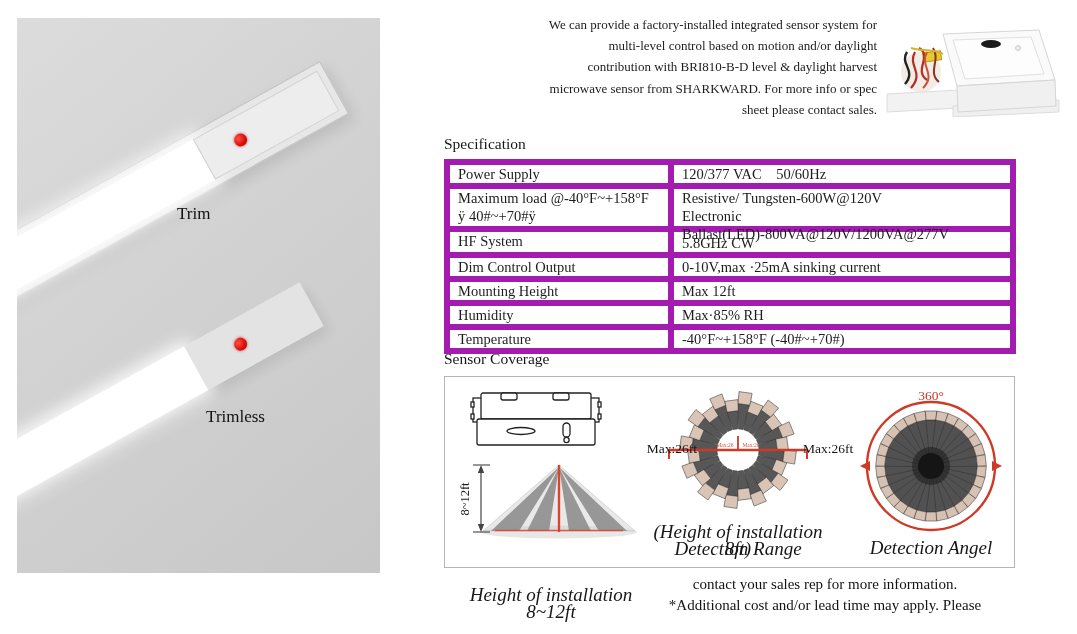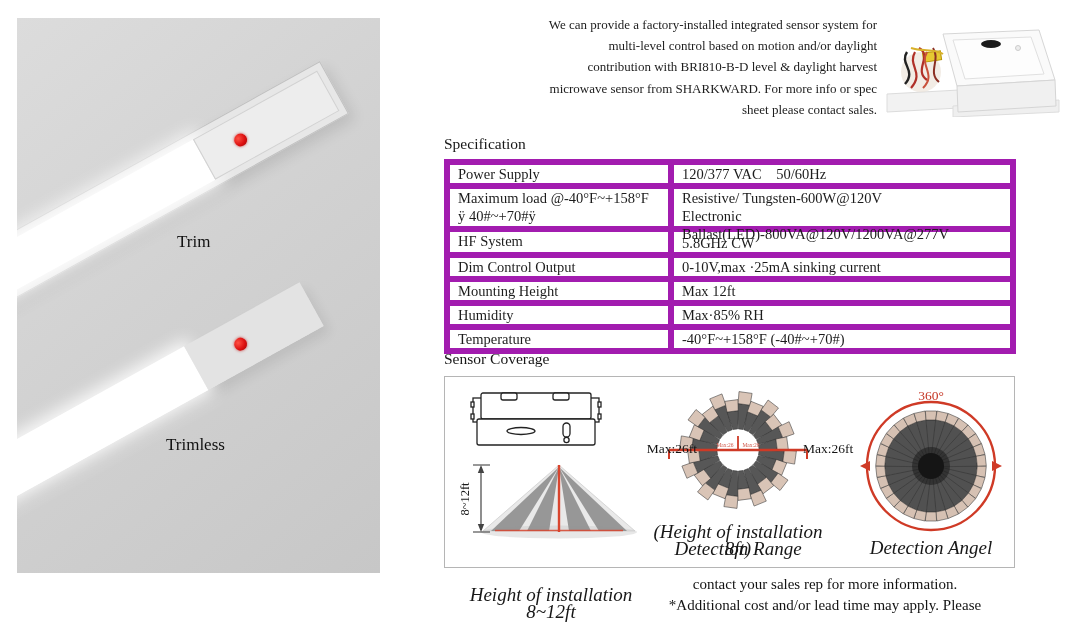--- a/index.html
+++ b/index.html
@@ -16,21 +16,21 @@
   .fix-trim .cap{flex:1;background:#ededed;border:1px solid #d2d2d2;position:relative;}
   .fix-trimless{left:-99px;top:363px;width:420px;height:50px;transform:rotate(-29deg);
                 box-shadow:3px 8px 12px rgba(0,0,0,.08);}
   .fix-trimless .strip{flex:0 0 288px;background:#fff;box-shadow:0 0 16px 6px rgba(255,255,255,.85);}
   .fix-trimless .cap{flex:1;background:#e3e3e3;position:relative;}
   .dot{position:absolute;width:13px;height:13px;border-radius:50%;top:50%;margin-top:-6.5px;
        background:radial-gradient(circle at 38% 32%,#ff5043,#dc1010 55%,#9c0404);
        box-shadow:0 0 3px rgba(190,0,0,.7);}
   .fix-trim .dot{left:34px;}
   .fix-trimless .dot{left:44px;}
-  .photo-label{position:absolute;font-size:17px;color:#101010;margin-top:28px;}
+  .photo-label{position:absolute;font-size:17px;color:#101010;}
   
   #intro{position:absolute;left:447px;top:14px;width:430px;font-size:13px;line-height:21.2px;text-align:right;}
   #intro span{display:block;}
   
   #prodphoto{position:absolute;left:883px;top:22px;width:184px;height:95px;}
   
   .h{position:absolute;font-size:15.5px;color:#171717;}
   #spec-title{left:444px;top:135px;}
   #cov-title{left:444px;top:350px;}
   
@@ -74,21 +74,21 @@
         <div class="dot"></div>
       </div>
     </div>
     <div class="photo-label" style="left:160px;top:186px;width:70px;">Trim</div>
     <div class="fix fix-trimless">
       <div class="strip"></div>
       <div class="cap">
         <div class="dot"></div>
       </div>
     </div>
-    <div class="photo-label" style="left:149px;top:389px;width:90px;">Trimless</div>
+    <div class="photo-label" style="left:158px;top:389px;width:90px;text-align:right;">Trimless</div>
   </div>
 
   <div id="intro">
     <span>We can provide a factory-installed integrated sensor system for</span>
     <span>multi-level control based on motion and/or daylight</span>
     <span>contribution with BRI810-B-D level &amp; daylight harvest</span>
     <span>microwave sensor from SHARKWARD. For more info or spec</span>
     <span>sheet please contact sales.</span>
   </div>
 

